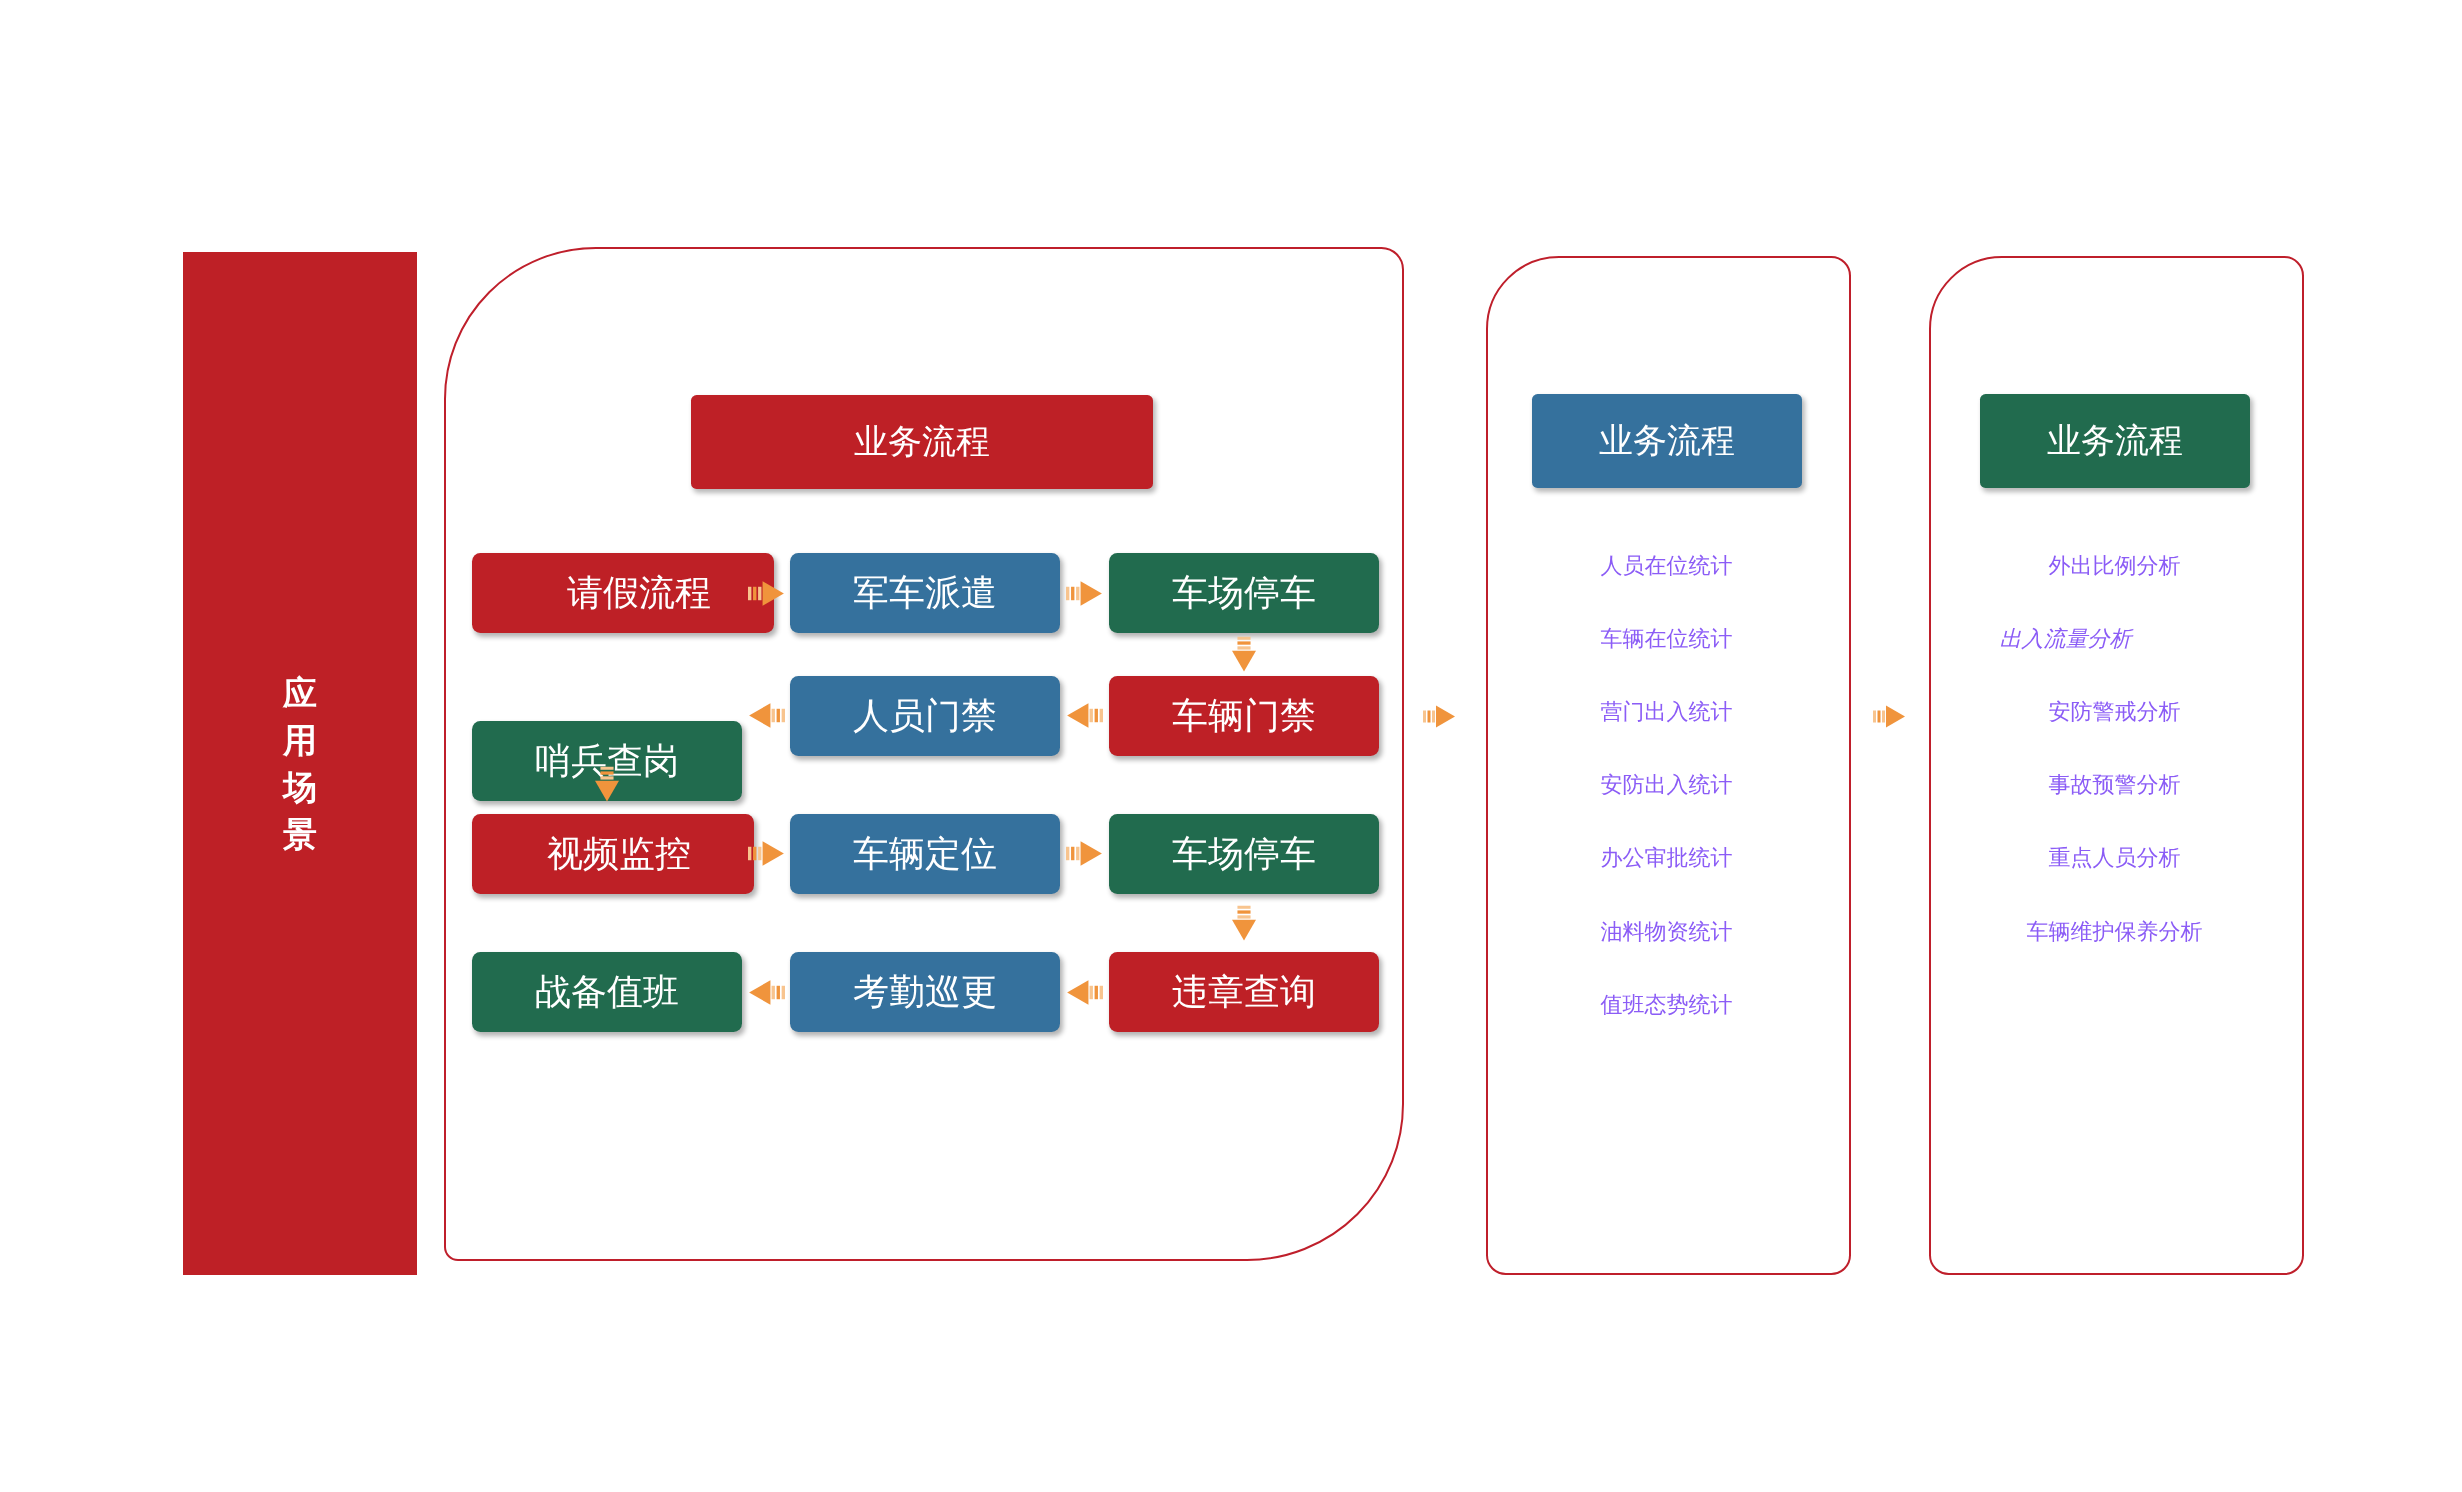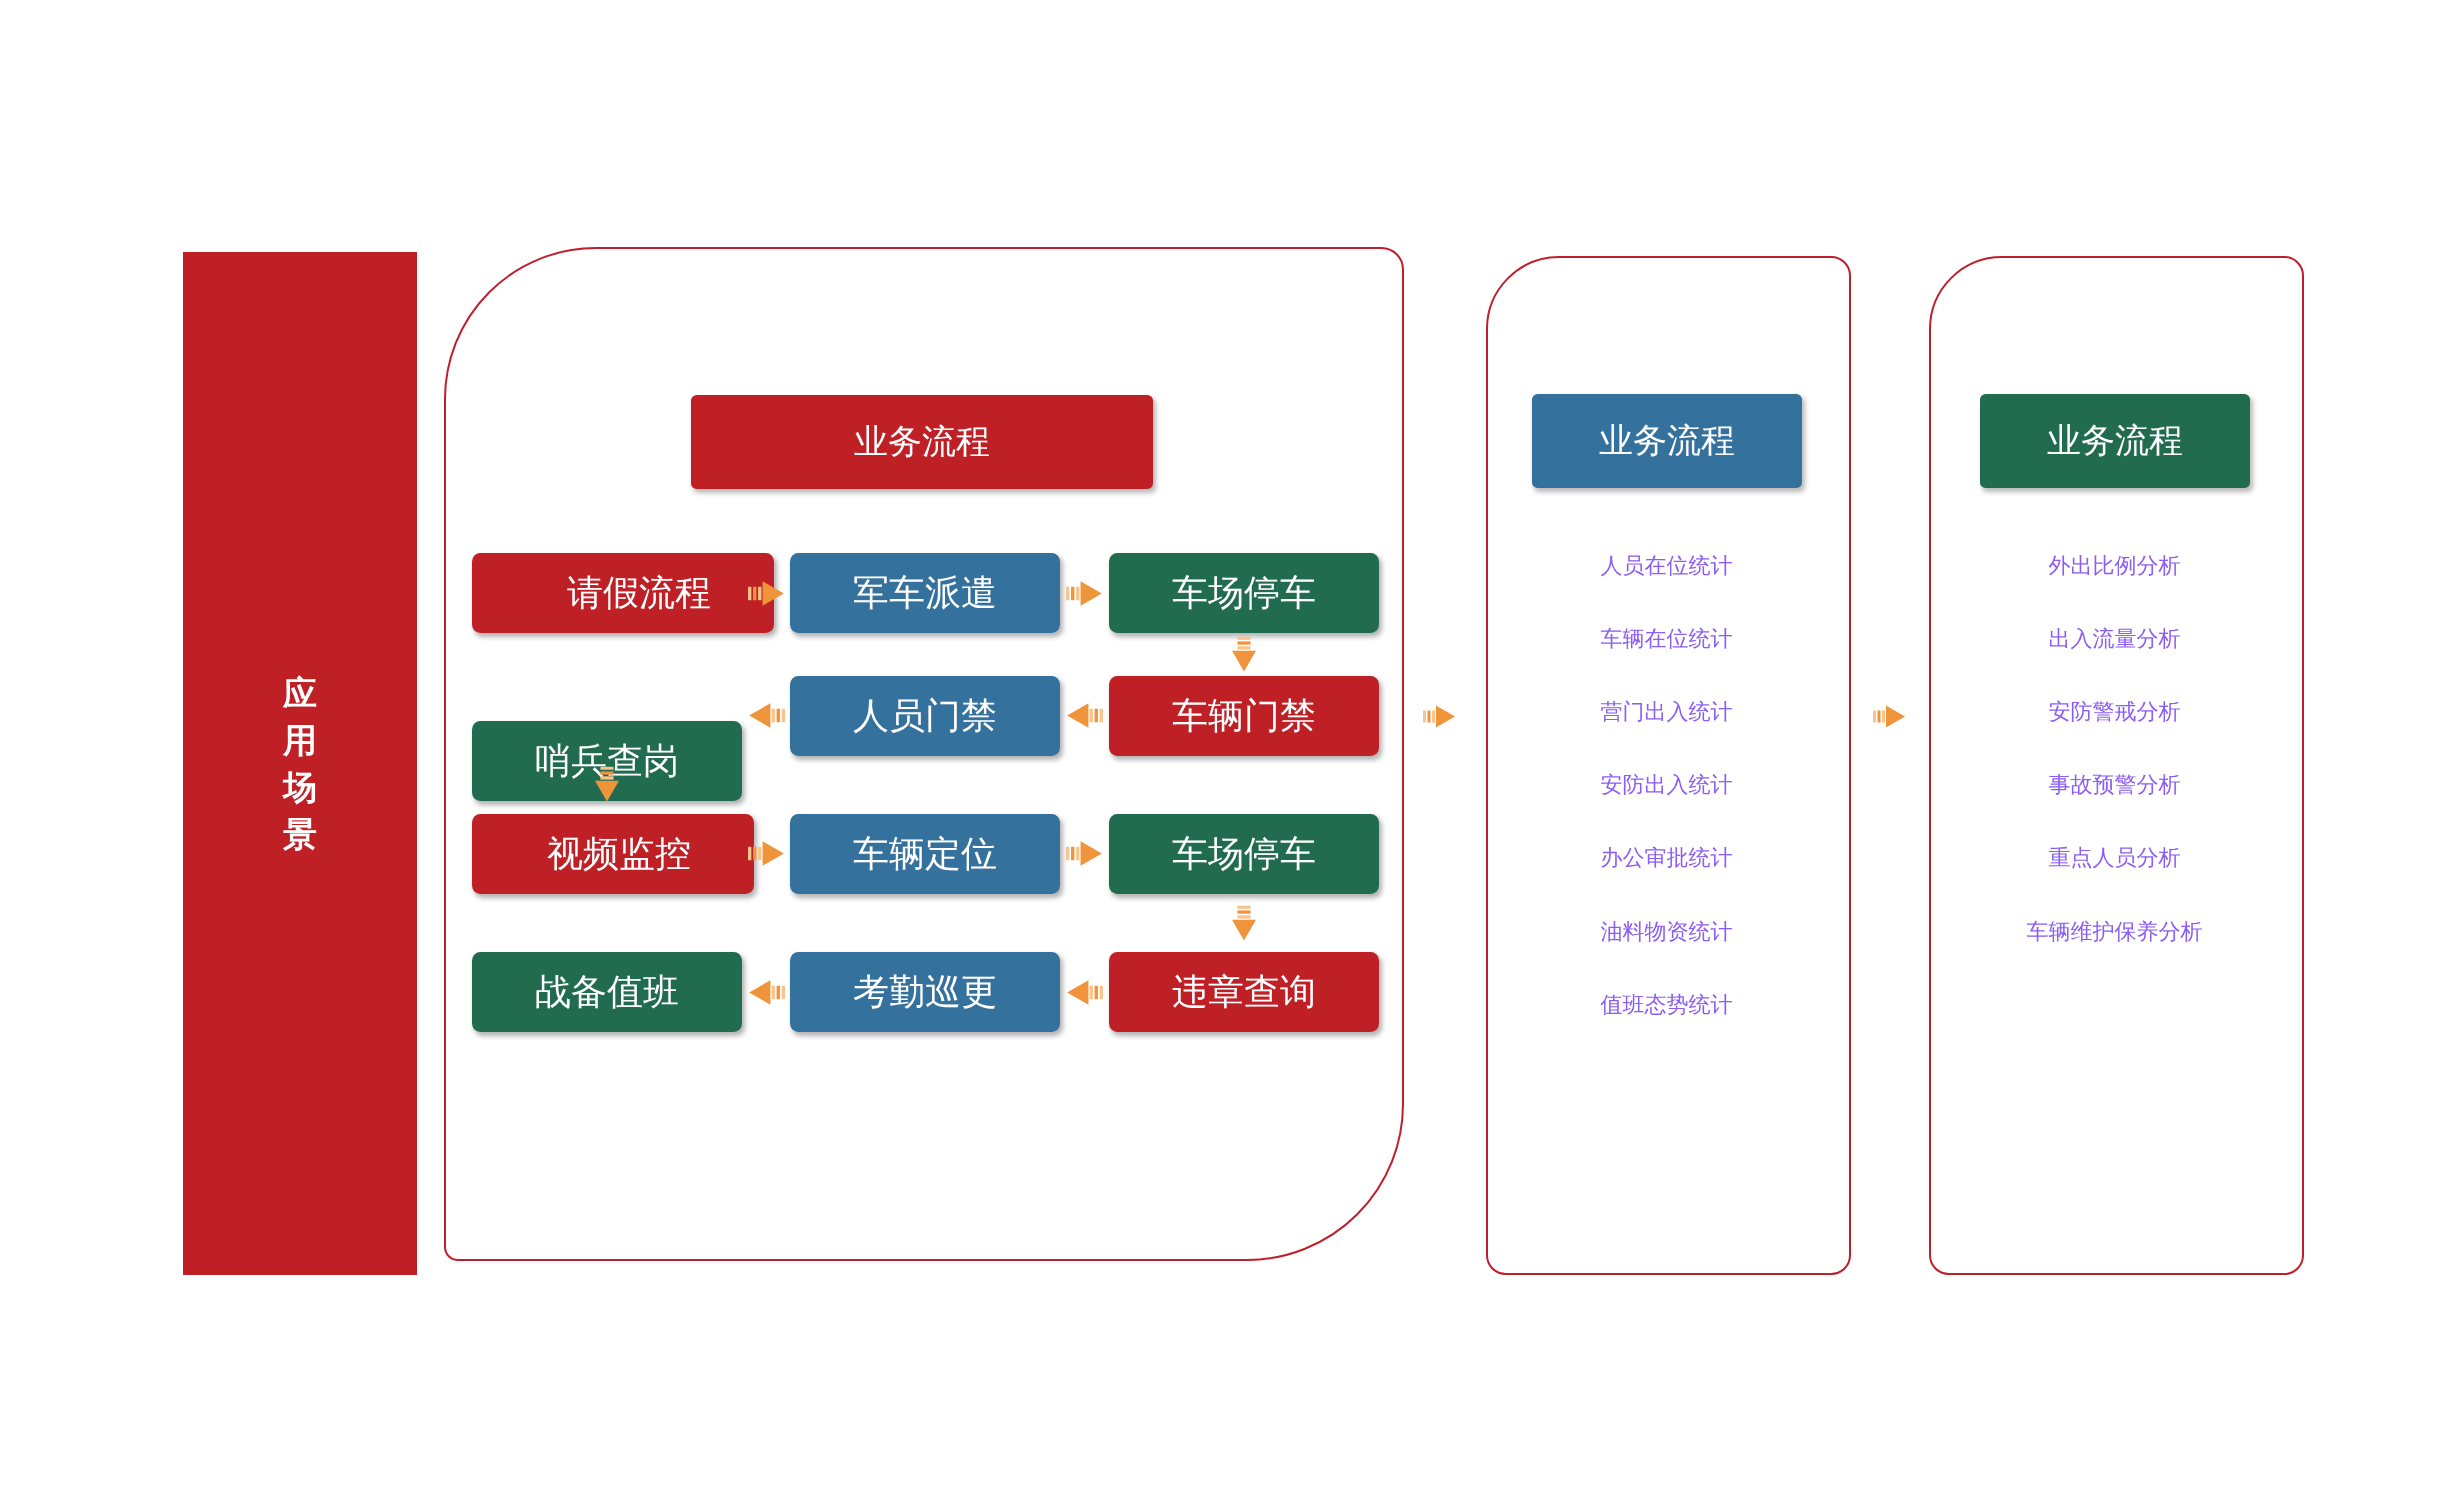--- a/index.html
+++ b/index.html
@@ -196,21 +196,21 @@
       <div class="list-item" style="left: 1486px; width: 361px; top: 762px;">安防出入统计</div>
       <div class="list-item" style="left: 1486px; width: 361px; top: 835px;">办公审批统计</div>
       <div class="list-item" style="left: 1486px; width: 361px; top: 909px;">油料物资统计</div>
       <div class="list-item" style="left: 1486px; width: 361px; top: 982px;">值班态势统计</div>
     </div>
 
   <div class="panel panel-analysis"></div>
   <div class="hdr hdr-analysis">业务流程</div>
   <div id="analysis-layer">
       <div class="list-item" style="left: 1929px; width: 371px; top: 543px;">外出比例分析</div>
-      <div class="list-item" style="left: 1929px; width: 371px; top: 616px;">出入流量分析</div>
+      <div class="list-item" style="left: 1880px; width: 371px; top: 616px; font-style: italic;">出入流量分析</div>
       <div class="list-item" style="left: 1929px; width: 371px; top: 689px;">安防警戒分析</div>
       <div class="list-item" style="left: 1929px; width: 371px; top: 762px;">事故预警分析</div>
       <div class="list-item" style="left: 1929px; width: 371px; top: 835px;">重点人员分析</div>
       <div class="list-item" style="left: 1929px; width: 371px; top: 909px;">车辆维护保养分析</div>
     </div>
 
   <div id="connector-layer">
       <div class="arrow arrow-right" style="left: 1423px; top: 703px; width: 33px; height: 27px;">
         <svg viewBox="0 0 66 48" xmlns="http://www.w3.org/2000/svg">
           <rect x="0" y="12" width="6" height="24" fill="#F8C48E"></rect>

